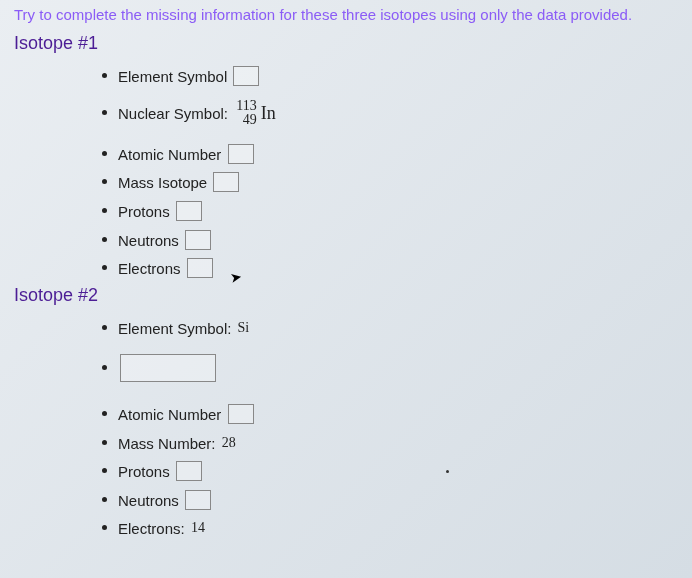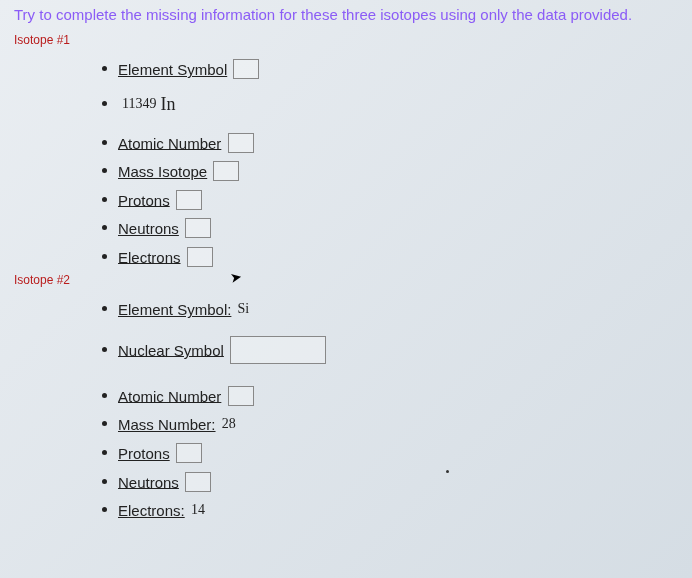--- a/index.html
+++ b/index.html
@@ -12,37 +12,37 @@
     padding: 6px 14px;
     overflow: hidden;
     position: relative;
   }
   .instruction {
     font-size: 15px;
     margin-bottom: 10px;
     color: #8b5cf6;
   }
   .isotope-heading {
-    font-size: 12px;
+    font-size: 18px;
     margin: 4px 0 10px 0;
-    color: #b91c1c;
+    color: #4c1d95;
   }
   ul.items {
     list-style: disc;
     margin-left: 104px;
     padding: 0;
   }
   ul.items > li {
     font-size: 15px;
     color: #222;
     margin-bottom: 8px;
     line-height: 1.4;
   }
   ul.items > li.tight { margin-bottom: 6px; }
-  .label { display: inline; vertical-align: middle; text-decoration: underline; }
+  .label { display: inline; vertical-align: middle; }
   .input-box {
     display: inline-block;
     width: 26px;
     height: 20px;
     border: 1px solid #888;
     background: rgba(255,255,255,0.28);
     vertical-align: middle;
     margin-left: 2px;
   }
   .input-box.wide {
@@ -50,21 +50,21 @@
     height: 28px;
   }
   .nuclear {
     display: inline-flex;
     align-items: center;
     vertical-align: middle;
     margin-left: 4px;
   }
   .nuclear .stack {
     display: inline-flex;
-    flex-direction: row;
+    flex-direction: column;
     align-items: flex-end;
     font-family: Georgia, 'Times New Roman', serif;
     font-size: 14px;
     line-height: 1.05;
     margin-right: 4px;
   }
   .nuclear .elem {
     font-family: Georgia, 'Times New Roman', serif;
     font-size: 18px;
   }
@@ -99,20 +99,21 @@
 <div class="instruction">Try to complete the missing information for these three isotopes using only the data provided.</div>
 
 <div class="isotope-heading">Isotope #1</div>
 
 <ul class="items">
   <li>
     <span class="label">Element Symbol</span>
     <span class="input-box"></span>
   </li>
   <li style="margin: 12px 0 14px 0;">
+    <span class="label">Nuclear Symbol:</span>
     <span class="nuclear">
       <span class="stack">
         <span>113</span>
         <span>49</span>
       </span>
       <span class="elem">In</span>
     </span>
   </li>
   <li class="tight">
     <span class="label">Atomic Number</span>
@@ -137,21 +138,20 @@
 </ul>
 
 <div class="isotope-heading" style="">Isotope #2</div>
 
 <ul class="items">
   <li>
     <span class="label">Element Symbol:</span>
     <span class="static-val">Si</span>
   </li>
   <li style="margin: 16px 0 20px 0;">
-    <span class="label">Nuclear Symbol</span>
     <span class="input-box wide"></span>
   </li>
   <li class="tight">
     <span class="label">Atomic Number</span>
     <span class="input-box"></span>
   </li>
   <li class="tight">
     <span class="label">Mass Number:</span>
     <span class="static-val">28</span>
   </li>

